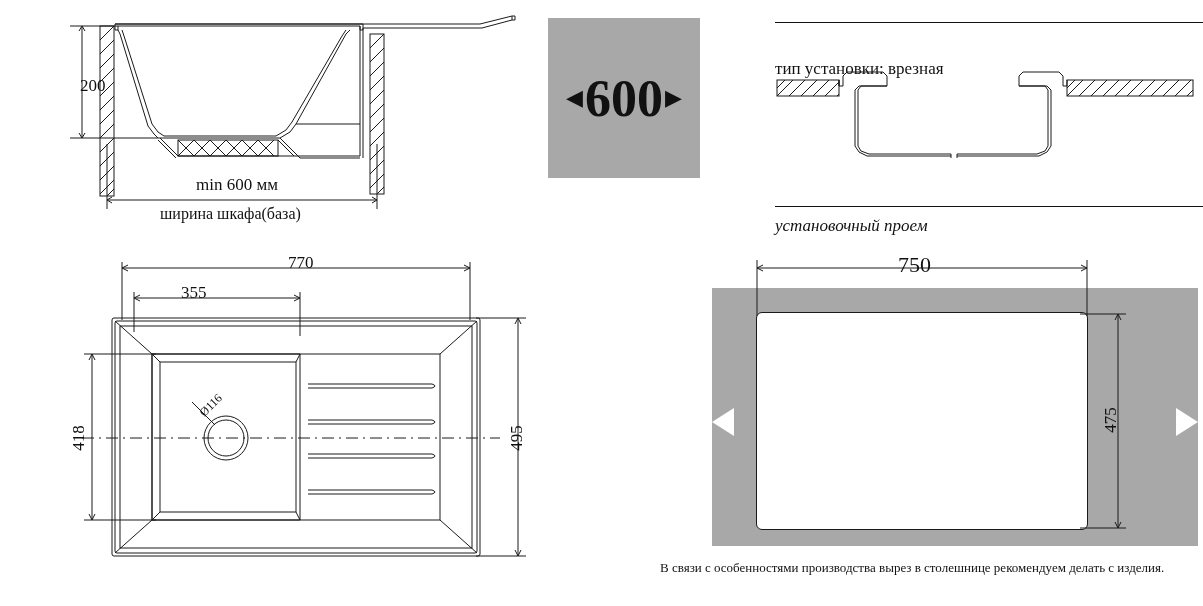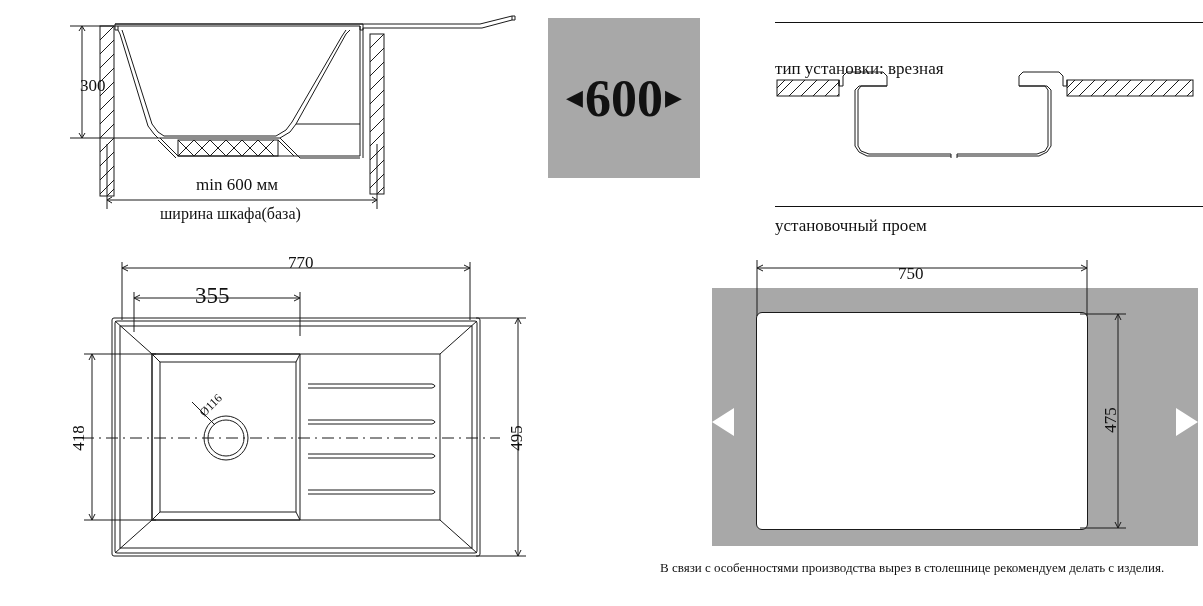--- a/index.html
+++ b/index.html
@@ -101,21 +101,21 @@
       <g stroke="#1a1a1a">
         <line x1="47" y1="196" x2="317" y2="196"></line>
         <path d="M52 193 L47 196 L52 199" fill="none"></path>
         <path d="M312 193 L317 196 L312 199" fill="none"></path>
         <line x1="47" y1="140" x2="47" y2="205"></line>
         <line x1="317" y1="140" x2="317" y2="205"></line>
       </g>
     </g>
   </svg>
 
-  <div class="lbl" style="left:80px;top:76px;font-size:17px;">300</div>
+  <div class="lbl" style="left:80px;top:76px;font-size:17px;">200</div>
   <div class="lbl" style="left:196px;top:175px;font-size:17px;">min 600 мм</div>
   <div class="lbl" style="left:160px;top:205px;font-size:16px;">ширина шкафа(база)</div>
 
   <div style="position:absolute;left:548px;top:18px;width:152px;height:160px;background:#a8a8a8;">
     <div class="lbl" style="left:0;top:0;width:152px;height:160px;display:flex;align-items:center;justify-content:center;gap:2px;">
       <span style="font-size:22px;line-height:1;">◀</span>
       <span style="font-size:52px;font-weight:bold;letter-spacing:0px;">600</span>
       <span style="font-size:22px;line-height:1;">▶</span>
     </div>
   </div>
@@ -146,21 +146,21 @@
       <g>
         <path d="M292 18 L292 24 L288 24 L288 14 L284 10 L248 10 L244 14 L244 24 L272 24 L276 28 L276 84 L272 90 L264 94 L182 94"></path>
         <path d="M244 24 L270 24 L273 28 L273 84 L270 89 L262 92 L182 92"></path>
       </g>
       <line x1="176" y1="92" x2="176" y2="96"></line>
       <line x1="182" y1="92" x2="182" y2="96"></line>
     </g>
   </svg>
 
   <div class="divider" style="left:775px;top:206px;width:428px;"></div>
-  <div class="lbl" style="left:775px;top:216px;font-size:17px;">установочный проем</div>
+  <div class="lbl" style="left:775px;top:216px;font-size:17px;font-style:italic;">установочный проем</div>
 
   <div style="position:absolute;left:712px;top:288px;width:486px;height:258px;background:#a8a8a8;"></div>
 
   <svg width="510" height="270" style="position:absolute;left:700px;top:284px;">
     <polygon points="12,138 34,124 34,152" fill="#ffffff" stroke="none"></polygon>
     <polygon points="498,138 476,124 476,152" fill="#ffffff" stroke="none"></polygon>
   </svg>
 
   <div style="position:absolute;left:756px;top:312px;width:330px;height:216px;background:#ffffff;border:1px solid #1a1a1a;border-radius:6px;"></div>
 
@@ -174,21 +174,21 @@
       <line x1="347" y1="8" x2="347" y2="64"></line>
 
       <line x1="378" y1="62" x2="378" y2="276"></line>
       <path d="M375 68 L378 62 L381 68"></path>
       <path d="M375 270 L378 276 L381 270"></path>
       <line x1="340" y1="62" x2="386" y2="62"></line>
       <line x1="340" y1="276" x2="386" y2="276"></line>
     </g>
   </svg>
 
-  <div class="lbl" style="left:898px;top:264px;font-size:17px;">750</div>
+  <div class="lbl" style="left:898px;top:252px;font-size:22px;">750</div>
   <div class="lbl rot" style="left:1098px;top:410px;font-size:17px;transform:rotate(-90deg);">475</div>
   <div class="lbl" style="left:660px;top:560px;font-size:13px;">В связи с особенностями производства вырез в столешнице рекомендуем делать с изделия.</div>
 
   <svg width="540" height="340" style="position:absolute;left:60px;top:250px;">
     <g fill="none" stroke="#1a1a1a" stroke-width="1">
 
       <g>
         <line x1="62" y1="18" x2="410" y2="18"></line>
         <path d="M68 15 L62 18 L68 21"></path>
         <path d="M404 15 L410 18 L404 21"></path>
@@ -256,18 +256,18 @@
         <line x1="458" y1="68" x2="458" y2="306"></line>
         <path d="M455 74 L458 68 L461 74"></path>
         <path d="M455 300 L458 306 L461 300"></path>
         <line x1="416" y1="68" x2="466" y2="68"></line>
         <line x1="416" y1="306" x2="466" y2="306"></line>
       </g>
     </g>
   </svg>
 
   <div class="lbl" style="left:288px;top:253px;font-size:17px;">770</div>
-  <div class="lbl" style="left:195px;top:283px;font-size:23px;">355</div>
+  <div class="lbl" style="left:181px;top:283px;font-size:17px;">355</div>
   <div class="lbl rot" style="left:66px;top:428px;font-size:17px;transform:rotate(-90deg);">418</div>
   <div class="lbl rot" style="left:504px;top:428px;font-size:17px;transform:rotate(-90deg);">495</div>
   <div class="lbl rot" style="left:198px;top:398px;font-size:12px;transform:rotate(-45deg);">Ø116</div>
 
 </div>
 
 </body></html>

